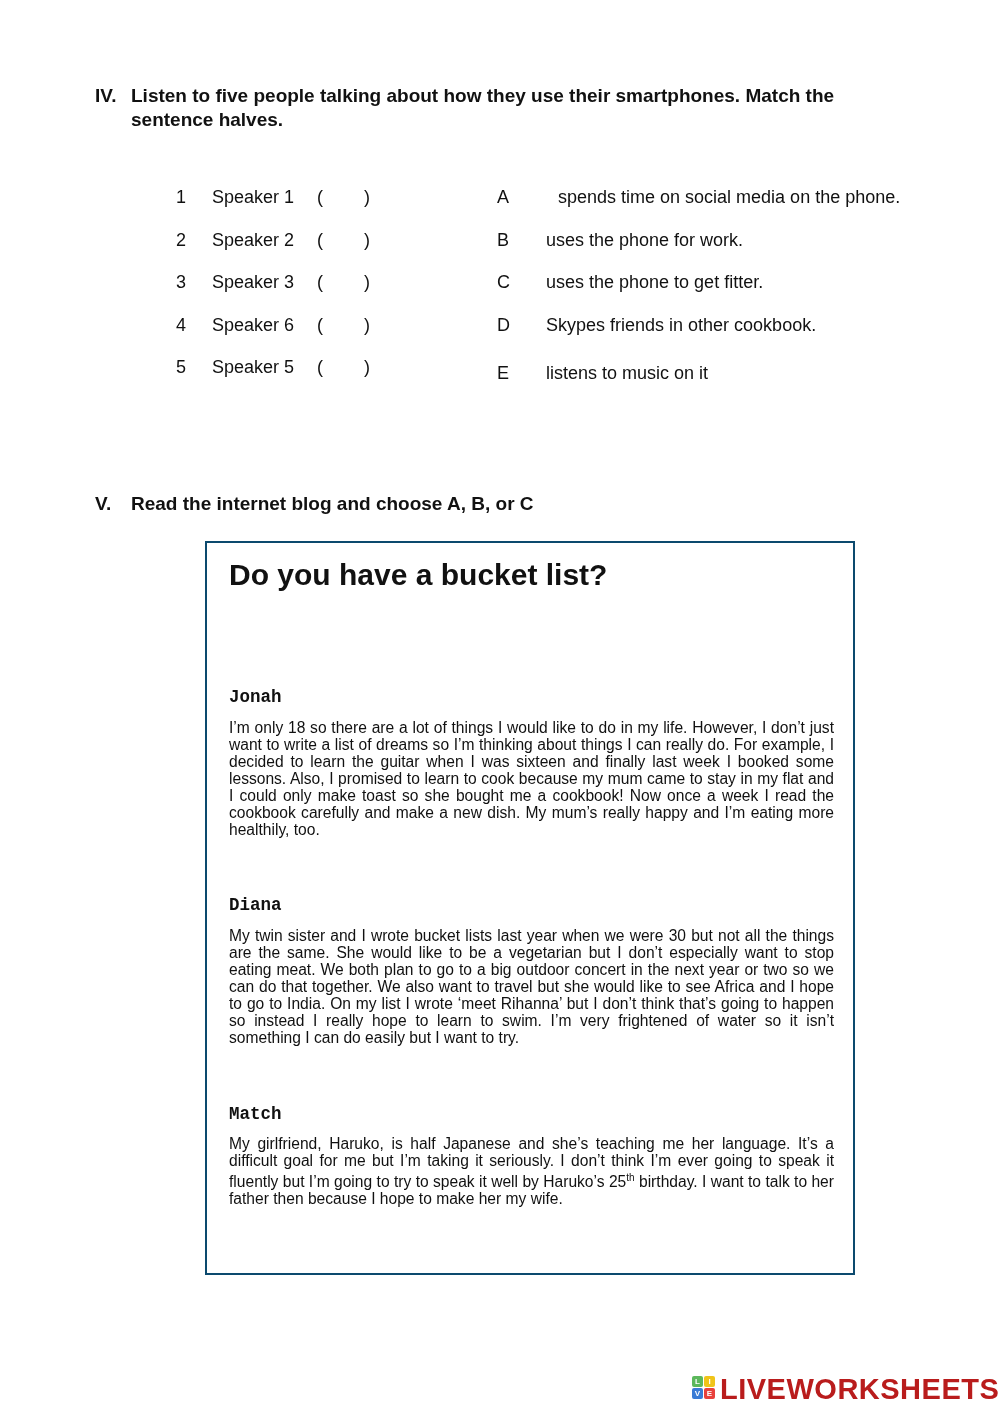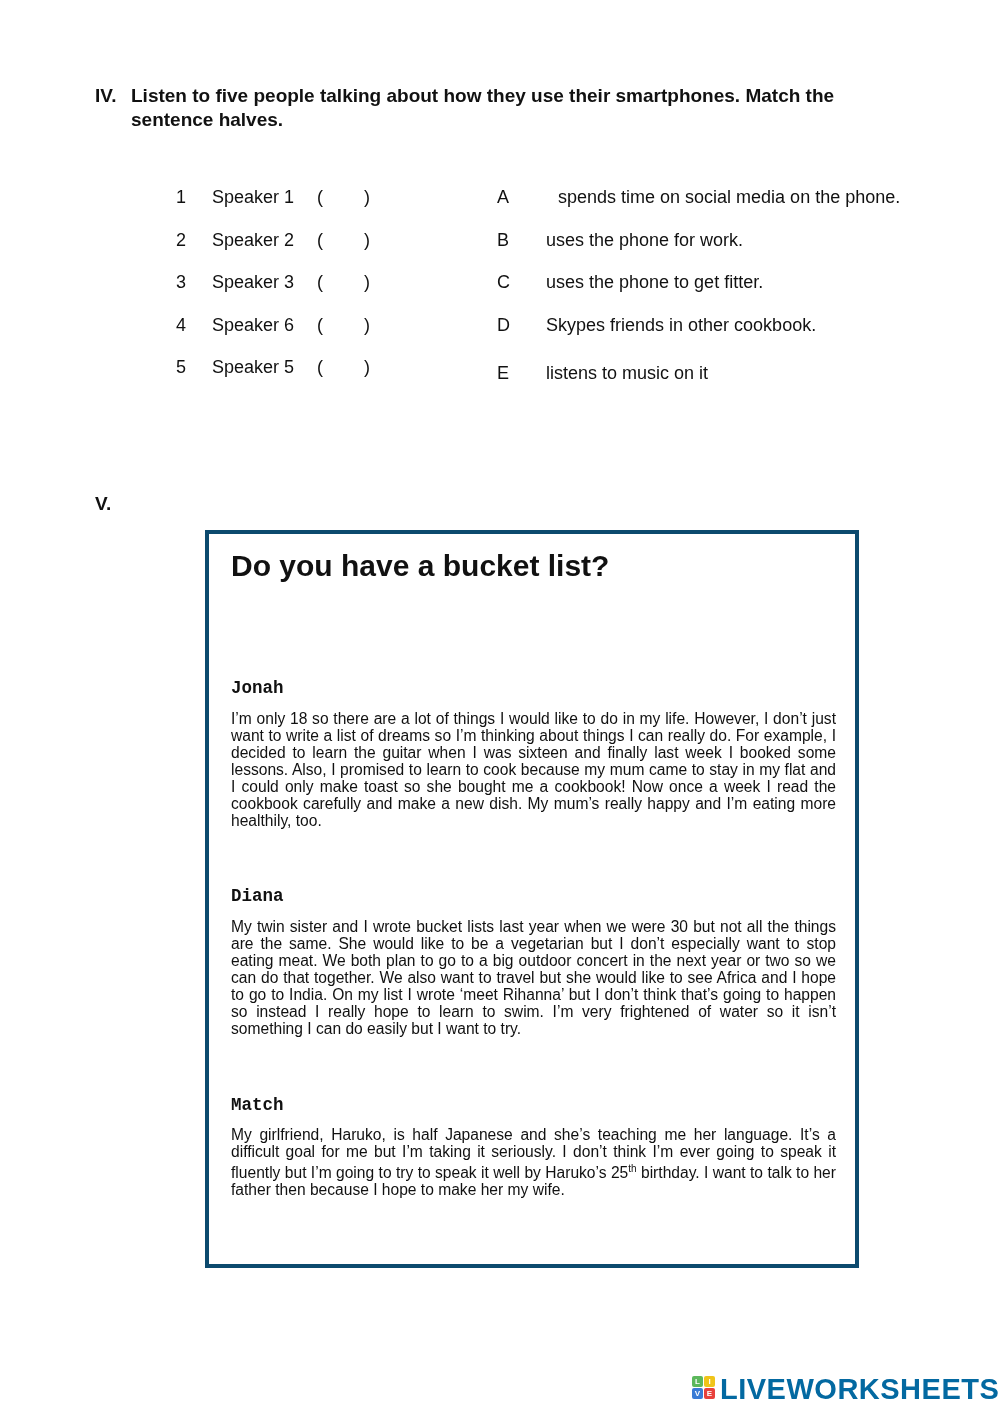--- a/index.html
+++ b/index.html
@@ -19,22 +19,22 @@
   .match-row { position: absolute; font-size: 18px; line-height: 22px; }
   .match-row span { position: absolute; top: 0; white-space: nowrap; }
   .lnum { left: 176px; }
   .lspk { left: 212px; }
   .lpo { left: 317px; }
   .lpc { left: 364px; }
   .rlet { left: 497px; }
   .rtxt { left: 546px; }
 
   #blog-box {
-    position: absolute; left: 205px; top: 530px; width: 646px; height: 730px;
-    border: 4px solid #0c4a6e; box-sizing: content-box;
+    position: absolute; left: 205px; top: 541px; width: 646px; height: 730px;
+    border: 2px solid #0c4a6e; box-sizing: content-box;
   }
   #blog-title {
     position: absolute; left: 22px; top: 13px; font-size: 30px; font-weight: bold;
     line-height: 38px; white-space: nowrap;
   }
   #blog-intro {
     position: absolute; left: 22px; top: 61px; width: 605px; font-size: 17.5px;
     font-weight: bold; line-height: 24px; text-align: justify;
   }
   .author {
@@ -44,21 +44,21 @@
     position: absolute; left: 22px; width: 605px; font-size: 15.6px; line-height: 17px;
     text-align: justify;
   }
   #logo { position: absolute; left: 692px; top: 1376px; height: 30px; width: 300px; }
   .sq {
     position: absolute; width: 11px; height: 11px; border-radius: 2px; color: #fff;
     font-size: 8px; font-weight: bold; text-align: center; line-height: 11px;
   }
   #logo-text {
     position: absolute; left: 28px; top: -3px; font-size: 29px; font-weight: bold;
-    color: #0369a1; letter-spacing: 0.5px; white-space: nowrap;
+    color: #b91c1c; letter-spacing: 0.5px; white-space: nowrap;
   }
 </style>
 </head>
 <body>
 
 <div id="sec4" class="sec-heading">
   <span class="num">IV.</span>
   <span class="txt">Listen to five people talking about how they use their smartphones. Match the sentence halves.</span>
 </div>
 
@@ -100,20 +100,21 @@
     <span class="lspk">Speaker 5</span>
     <span class="lpo">(</span>
     <span class="lpc">)</span>
     <span class="rlet" style="top:6px;">E</span>
     <span class="rtxt" style="top:6px;">listens to music on it</span>
   </div>
 </div>
 
 <div id="sec5" class="sec-heading">
   <span class="num">V.</span>
+  <span class="txt">Read the internet blog and choose A, B, or C</span>
 </div>
 
 <div id="blog-box">
   <div id="blog-title">Do you have a bucket list?</div>
 
   <div class="author" style="top:143px;">Jonah</div>
   <div class="post" style="top:176px;">I’m only 18 so there are a lot of things I would like to do in my life. However, I don’t just want to write a list of dreams so I’m thinking about things I can really do. For example, I decided to learn the guitar when I was sixteen and finally last week I booked some lessons. Also, I promised to learn to cook because my mum came to stay in my flat and I could only make toast so she bought me a cookbook! Now once a week I read the cookbook carefully and make a new dish. My mum’s really happy and I’m eating more healthily, too.</div>
 
   <div class="author" style="top:351px;">Diana</div>
   <div class="post" style="top:384px;">My twin sister and I wrote bucket lists last year when we were 30 but not all the things are the same. She would like to be a vegetarian but I don’t especially want to stop eating meat. We both plan to go to a big outdoor concert in the next year or two so we can do that together. We also want to travel but she would like to see Africa and I hope to go to India. On my list I wrote ‘meet Rihanna’ but I don’t think that’s going to happen so instead I really hope to learn to swim. I’m very frightened of water so it isn’t something I can do easily but I want to try.</div>

